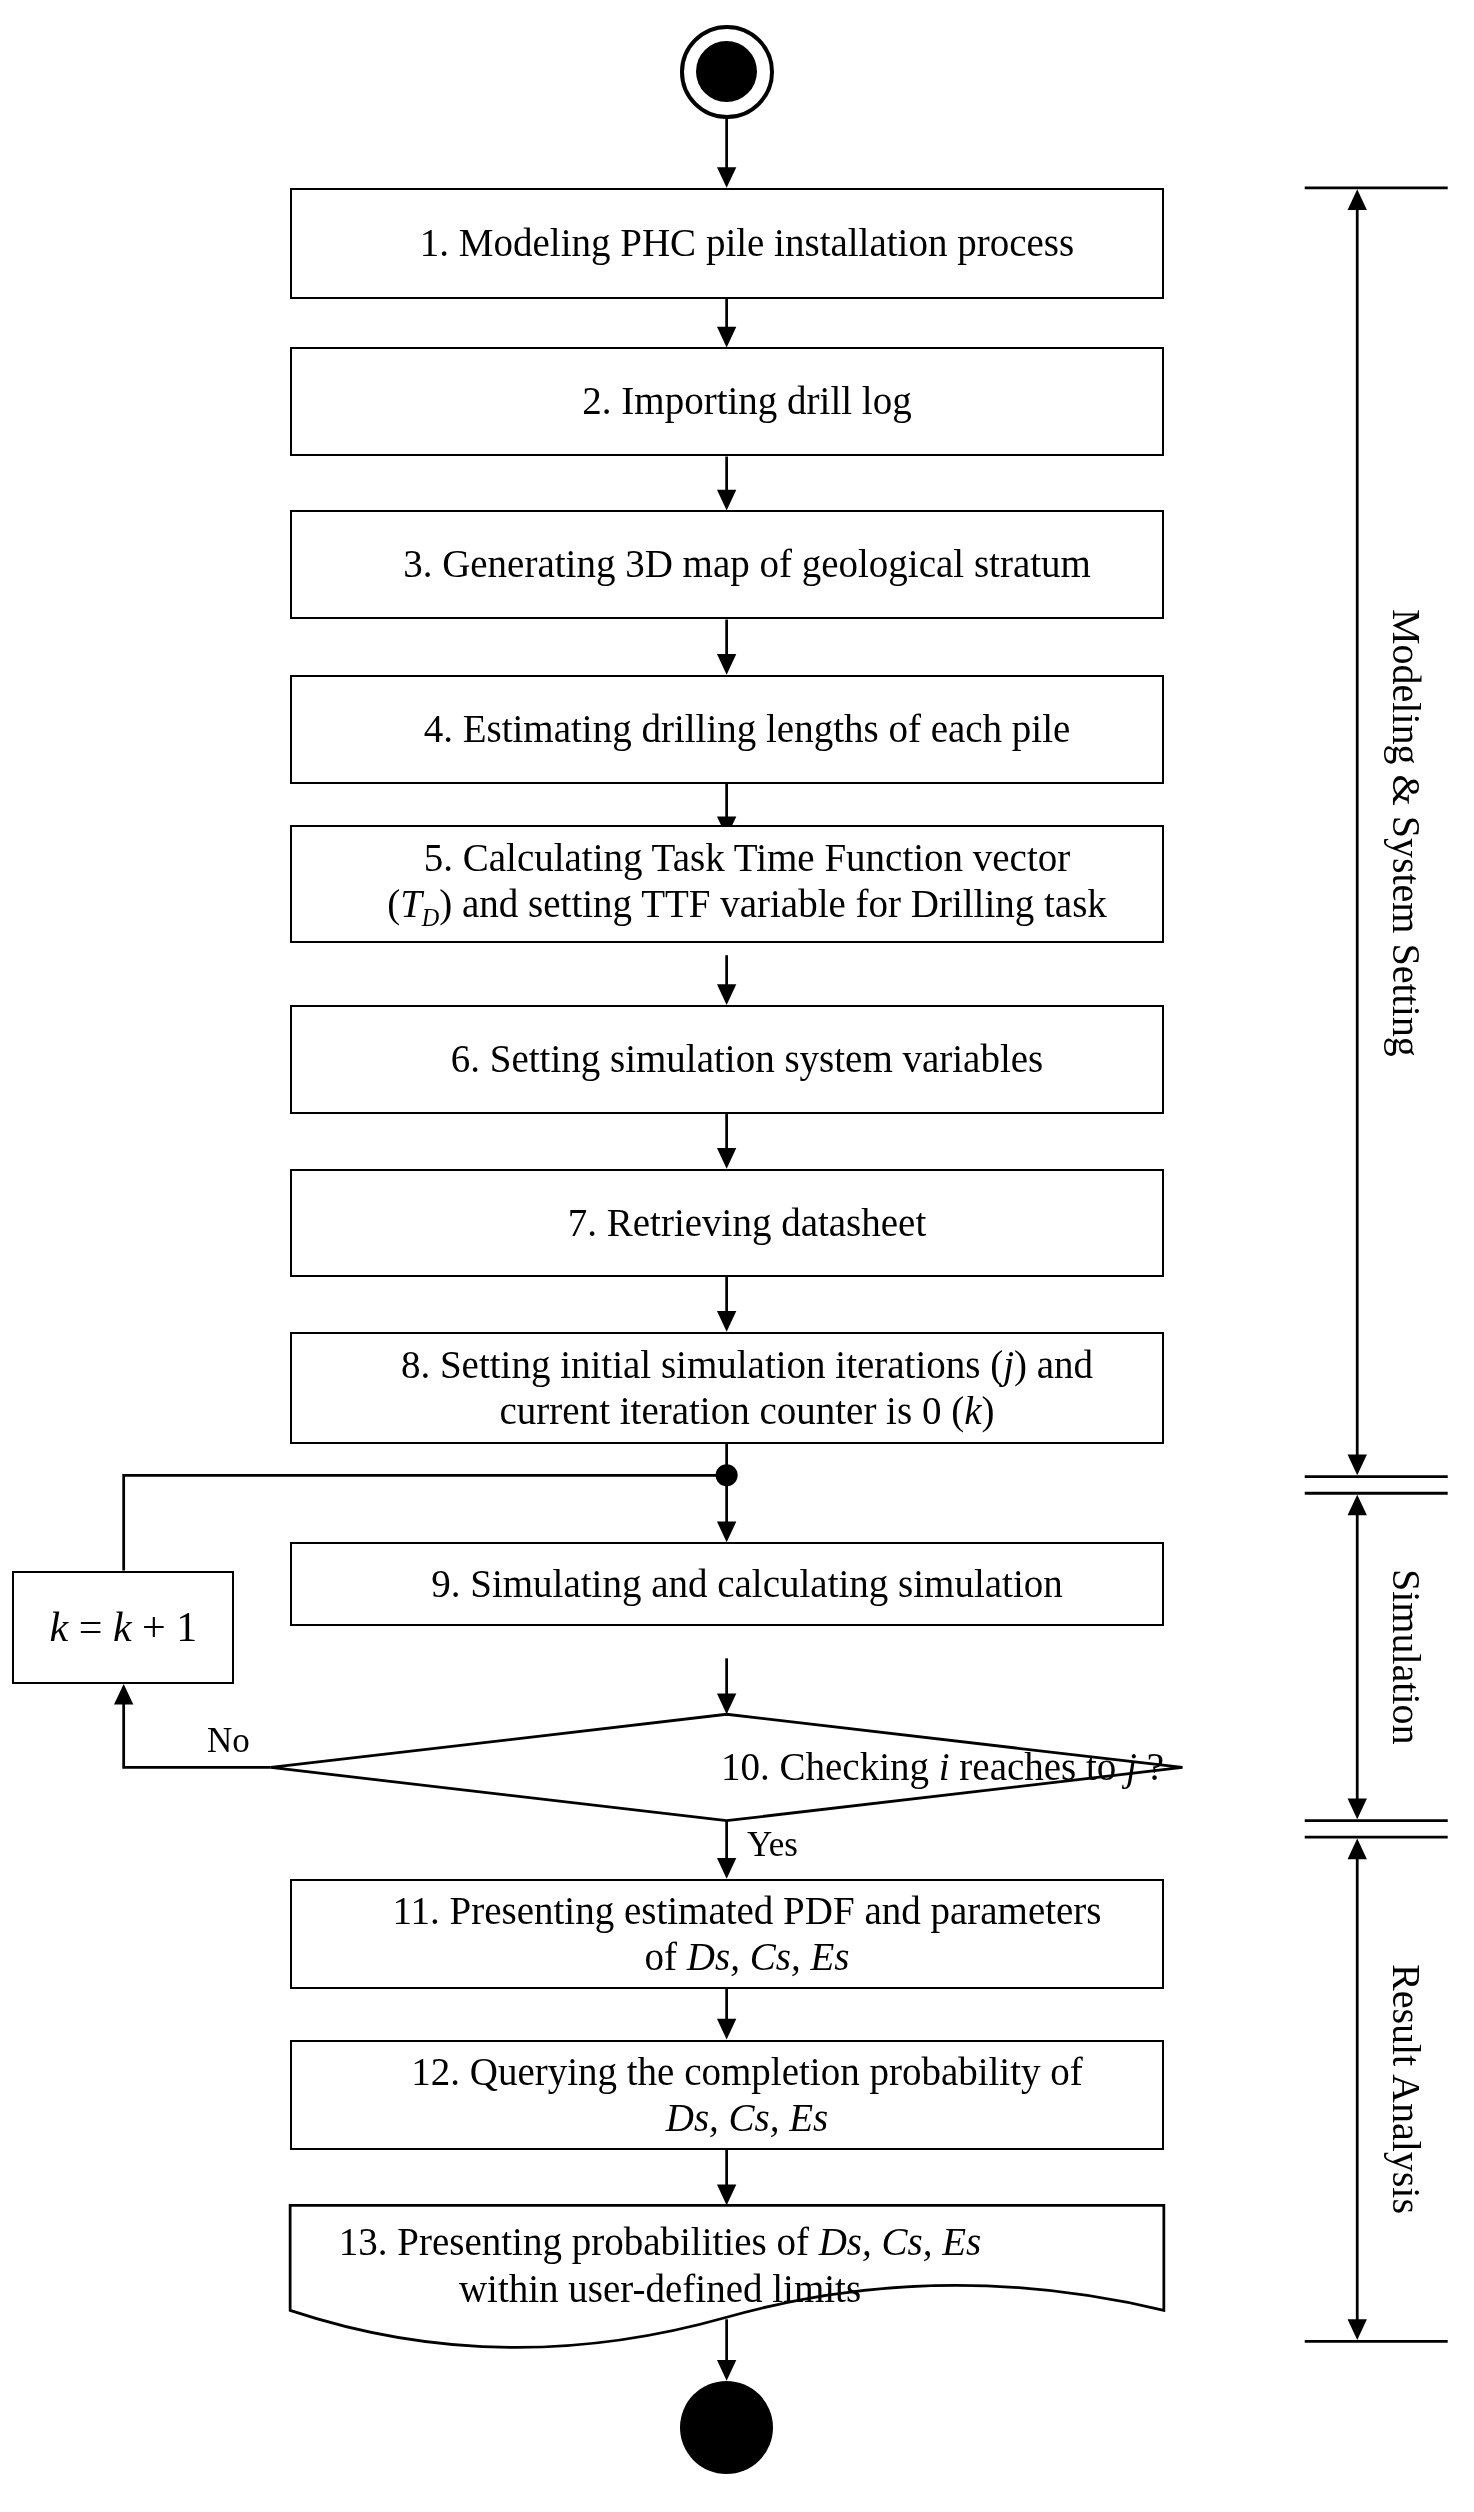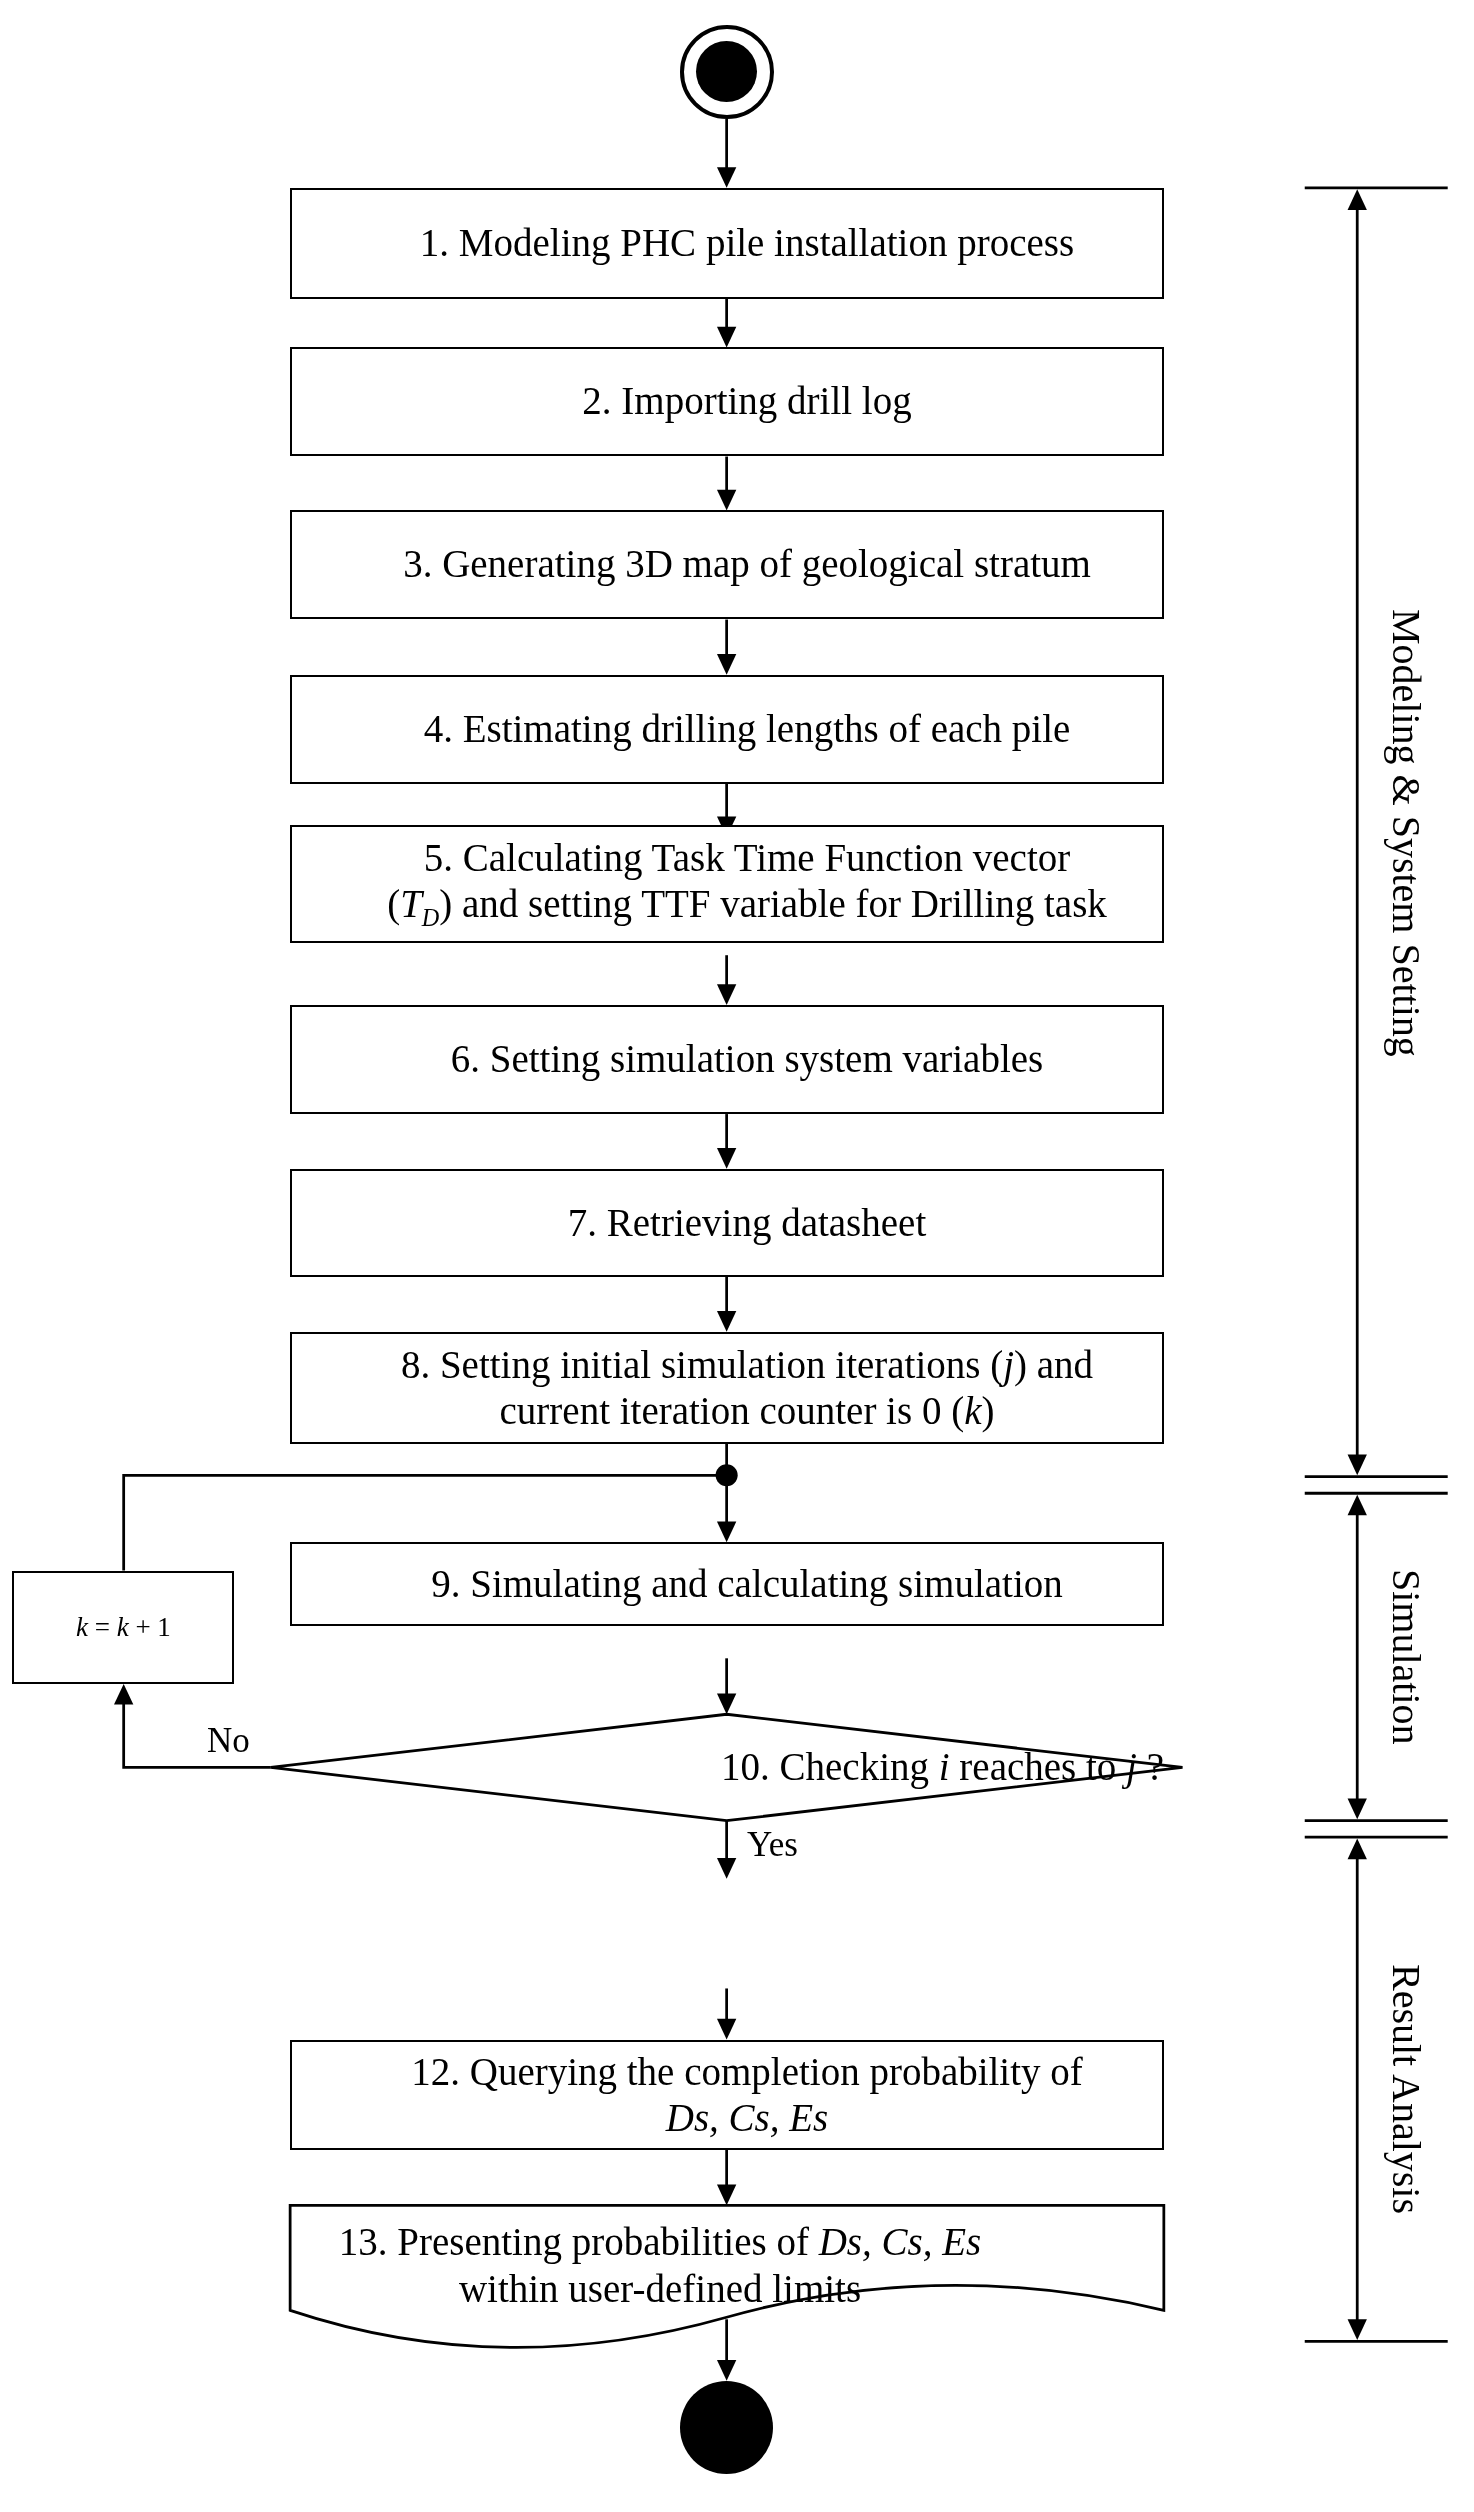--- a/index.html
+++ b/index.html
@@ -14,21 +14,21 @@
     position:absolute; left:290px; width:874px;
     border:2.8px solid #000; background:#fff; box-sizing:border-box;
     display:flex; flex-direction:column; align-items:center; justify-content:center;
     text-align:center; font-size:39px; line-height:1.18;padding-left:40px;
   }
   .line { white-space:nowrap; }
 
   .kbox {
     position:absolute; left:12.4px; top:1571px; width:222px; height:113px;
     border:2.8px solid #000; background:#fff; box-sizing:border-box;
-    text-align:center; line-height:108px; font-size:27px; white-space:nowrap;
+    text-align:center; line-height:108px; font-size:42px; white-space:nowrap;
   }
 
   .var { font-style: italic; }
   sub.var { font-size:0.62em; }
 
   .start-outer {
     position:absolute; left:680px; top:25px; width:94px; height:94px;
     border:4.8px solid #000; border-radius:50%; box-sizing:border-box; background:#fff;
   }
   .start-inner {
@@ -167,20 +167,24 @@
     <div class="line"><span>8. Setting initial simulation iterations (</span><span class="var">j</span><span>) and</span></div>
     <div class="line"><span>current iteration counter is 0 (</span><span class="var">k</span><span>)</span></div>
   </div>
 
   <div class="box" style="top:1542px;height:84px">
     <div class="line">9. Simulating and calculating simulation</div>
   </div>
 
   <div class="diamond-text"><span>10. Checking </span><span class="var">i</span><span> reaches to </span><span class="var">j</span><span> ?</span></div>
 
+  <div class="box" style="top:1879px;height:110px">
+    <div class="line">11. Presenting estimated PDF and parameters</div>
+    <div class="line"><span>of </span><span class="var">Ds, Cs, Es</span></div>
+  </div>
 
   <div class="box" style="top:2040px;height:110px">
     <div class="line">12. Querying the completion probability of</div>
     <div class="line var">Ds, Cs, Es</div>
   </div>
 
   <div class="doc-text">
     <div class="line"><span>13. Presenting probabilities of </span><span class="var">Ds, Cs, Es</span></div>
     <div class="line">within user-defined limits</div>
   </div>

